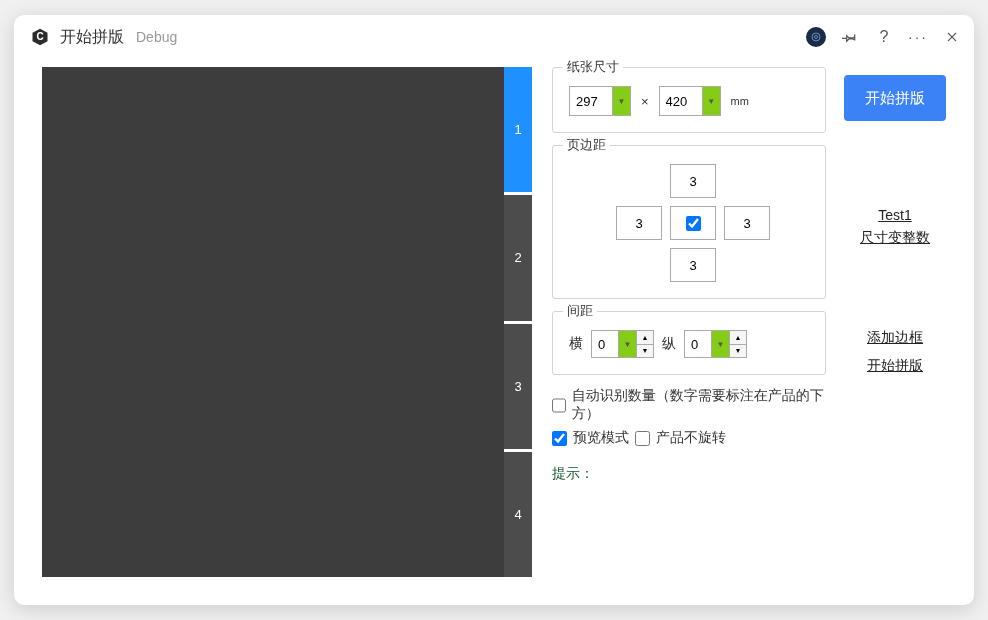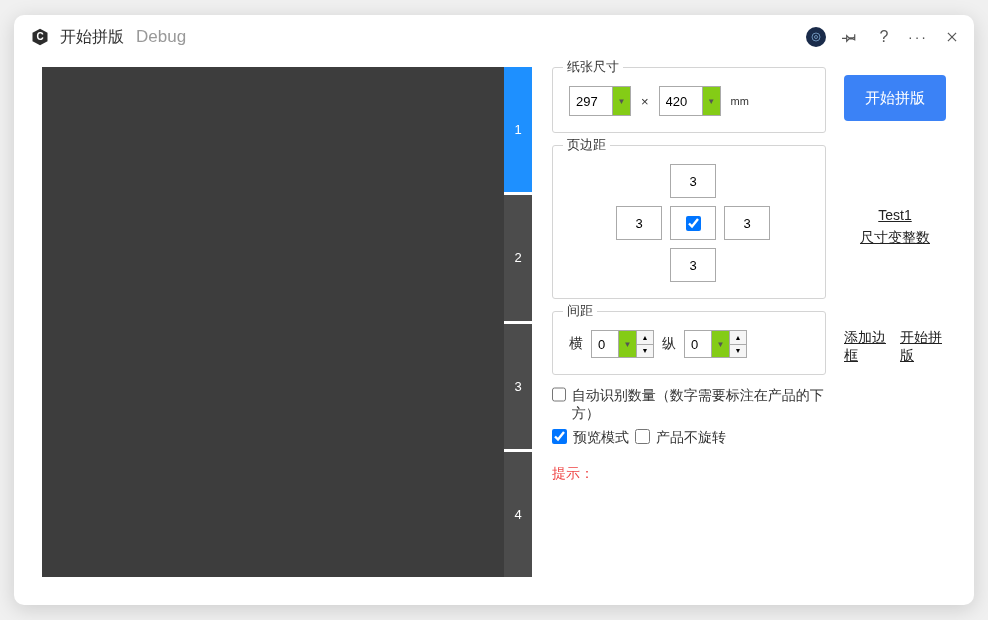--- a/index.html
+++ b/index.html
@@ -36,21 +36,21 @@
   align-items: center;
   justify-content: center;
 }
 .title-main {
   font-size: 16px;
   font-weight: 500;
   color: #333;
   margin-right: 12px;
 }
 .title-sub {
-  font-size: 17px;
+  font-size: 14px;
   color: #999;
 }
 .titlebar-spacer { flex: 1; }
 .titlebar-icons { display: flex; align-items: center; gap: 14px; }
 .tb-icon {
   width: 20px; height: 20px;
   display: flex; align-items: center; justify-content: center;
   color: #555;
   cursor: pointer;
 }
@@ -200,23 +200,23 @@
   cursor: pointer;
 }
 .spin-btn:first-child { border-bottom: 1px solid #aaa; }
 .checks {
   display: flex;
   flex-direction: column;
   gap: 6px;
   font-size: 14px;
   color: #333;
 }
-.check-row { display: flex; align-items: flex-start; gap: 6px; }
+.check-row { display: flex; align-items: center; gap: 6px; }
 .check-row input { width: 15px; height: 15px; }
-.hint-row { font-size: 14px; color: #ef4444; margin-top: 6px; }
+.hint-row { font-size: 14px; color: #14532d; margin-top: 6px; }
 .actions-col {
   width: 102px;
   display: flex;
   flex-direction: column;
   align-items: center;
   gap: 16px;
 }
 .primary-btn {
   width: 100%;
   height: 46px;
@@ -231,21 +231,21 @@
 .link-group {
   margin-top: 70px;
   display: flex;
   flex-direction: column;
   align-items: center;
   gap: 6px;
 }
 .link-group2 {
   margin-top: 66px;
   display: flex;
-  flex-direction: row;
+  flex-direction: column;
   align-items: center;
   gap: 10px;
 }
 .link {
   font-size: 14px;
   color: #222;
   text-decoration: underline;
   cursor: pointer;
 }
 </style>

